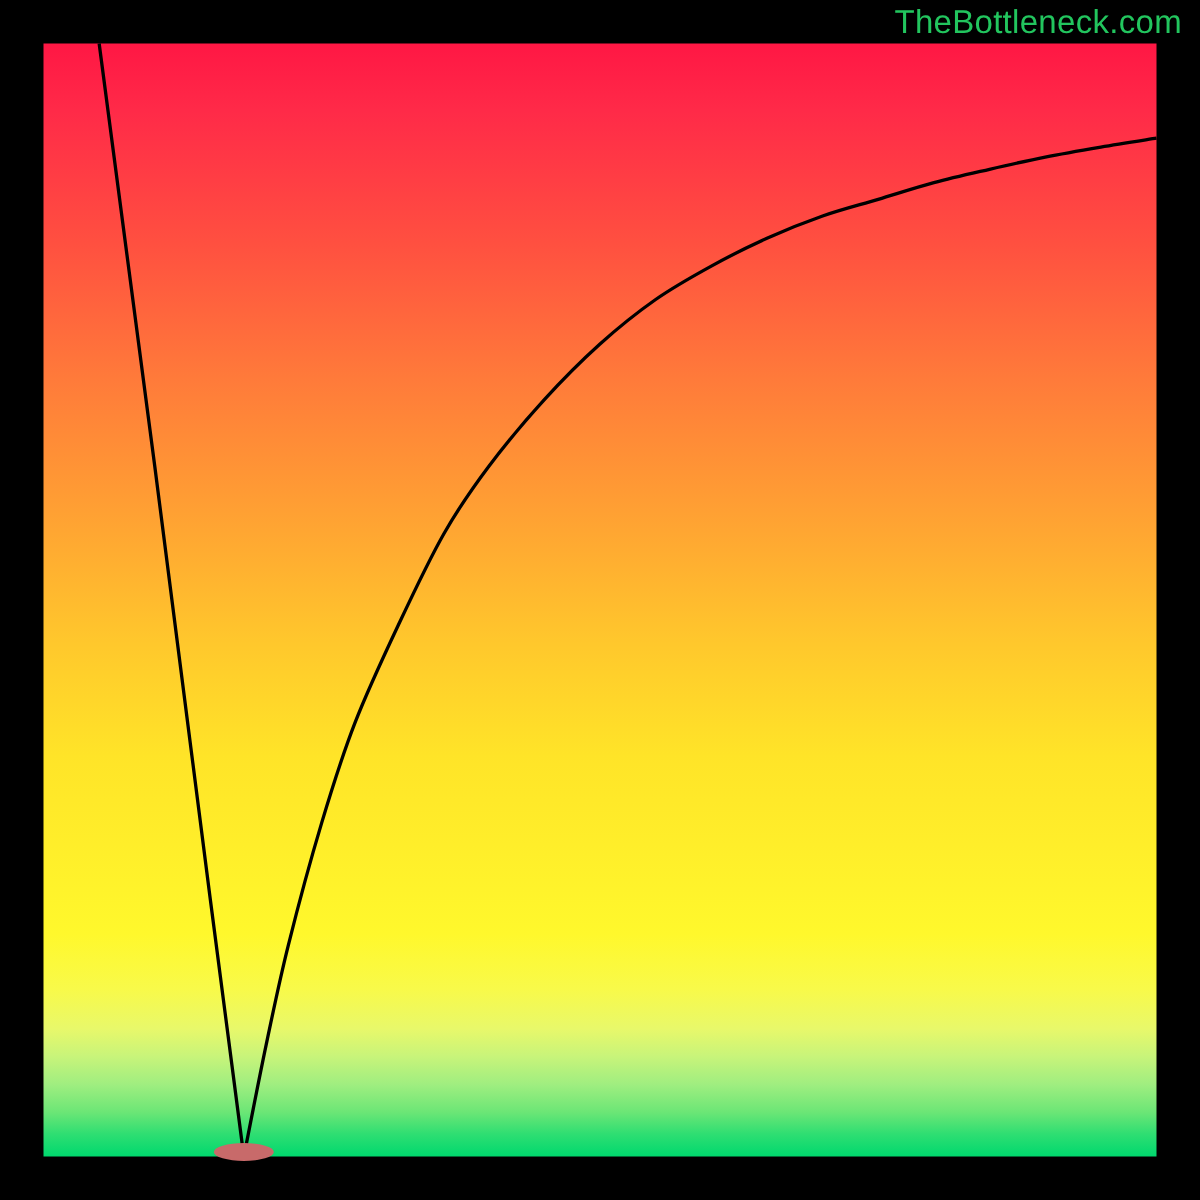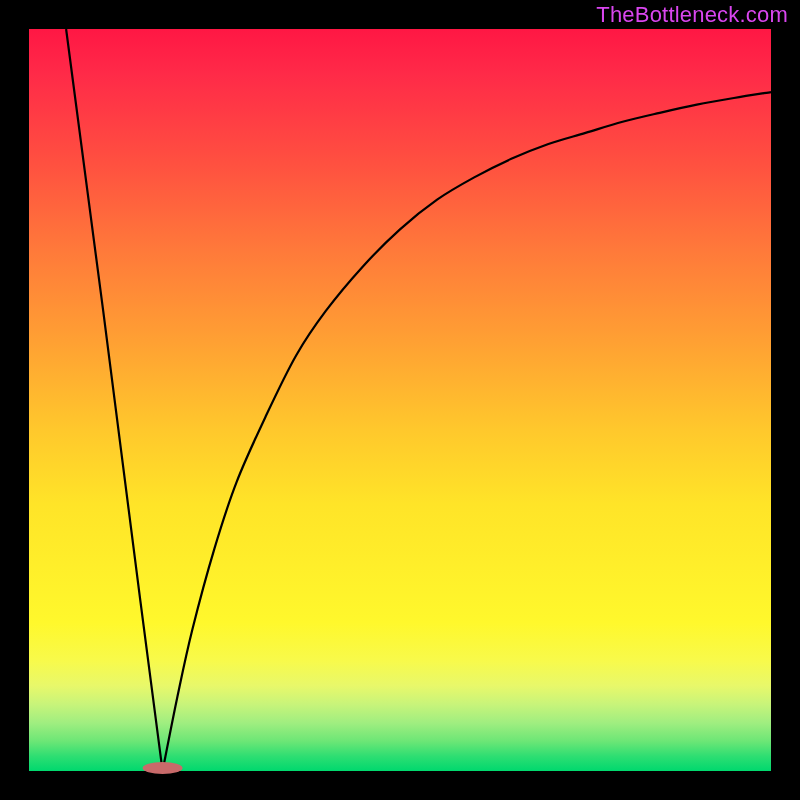--- a/index.html
+++ b/index.html
@@ -48,21 +48,21 @@
     left: 0;
     top: 0;
     width: 742px;
     height: 742px;
     overflow: visible;
   }
   .watermark {
     position: absolute;
     top: 2px;
     right: 12px;
-    color: #d946ef;
+    color: #22c55e;
     font-size: 22px;
     font-weight: 400;
     letter-spacing: 0.2px;
     user-select: none;
   }
 </style>
 </head>
 <body>
 
 <div class="frame">

